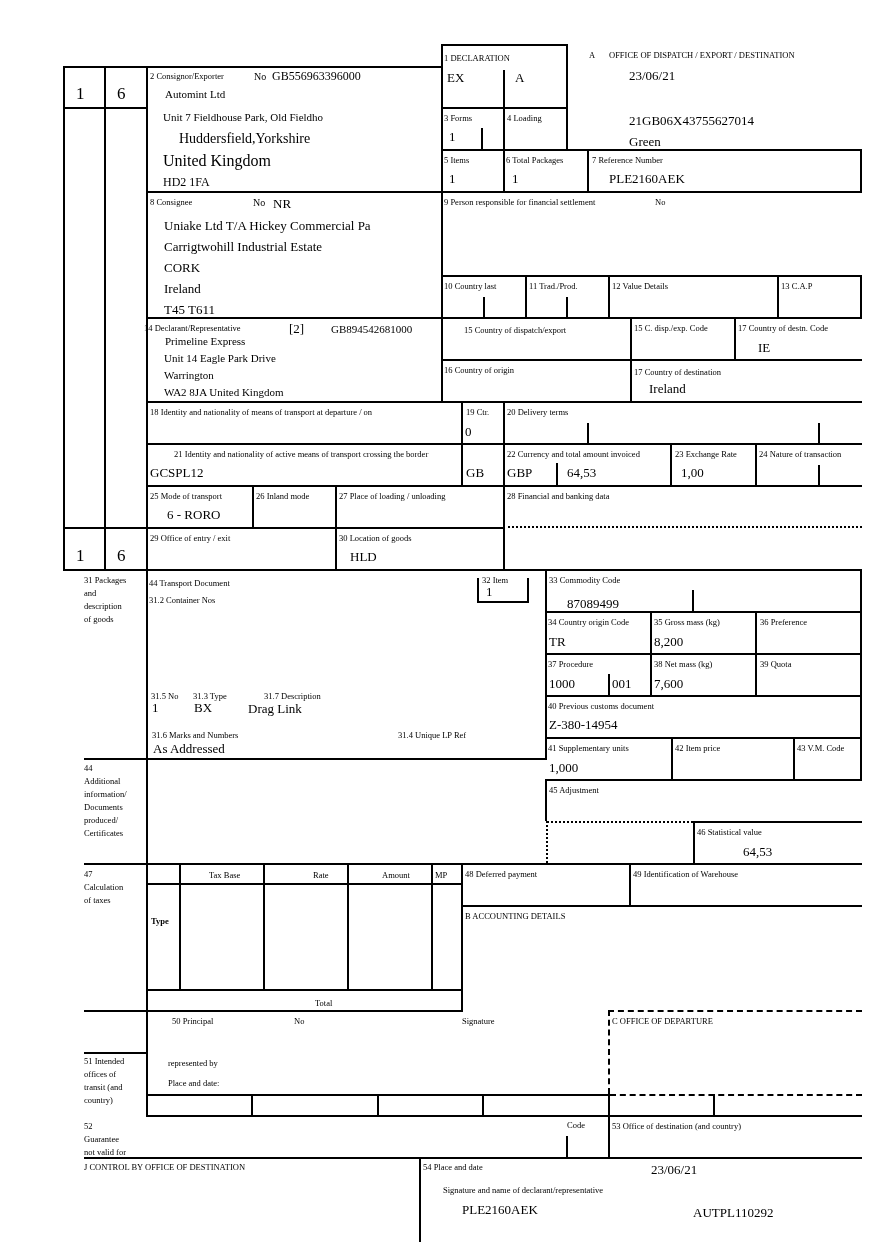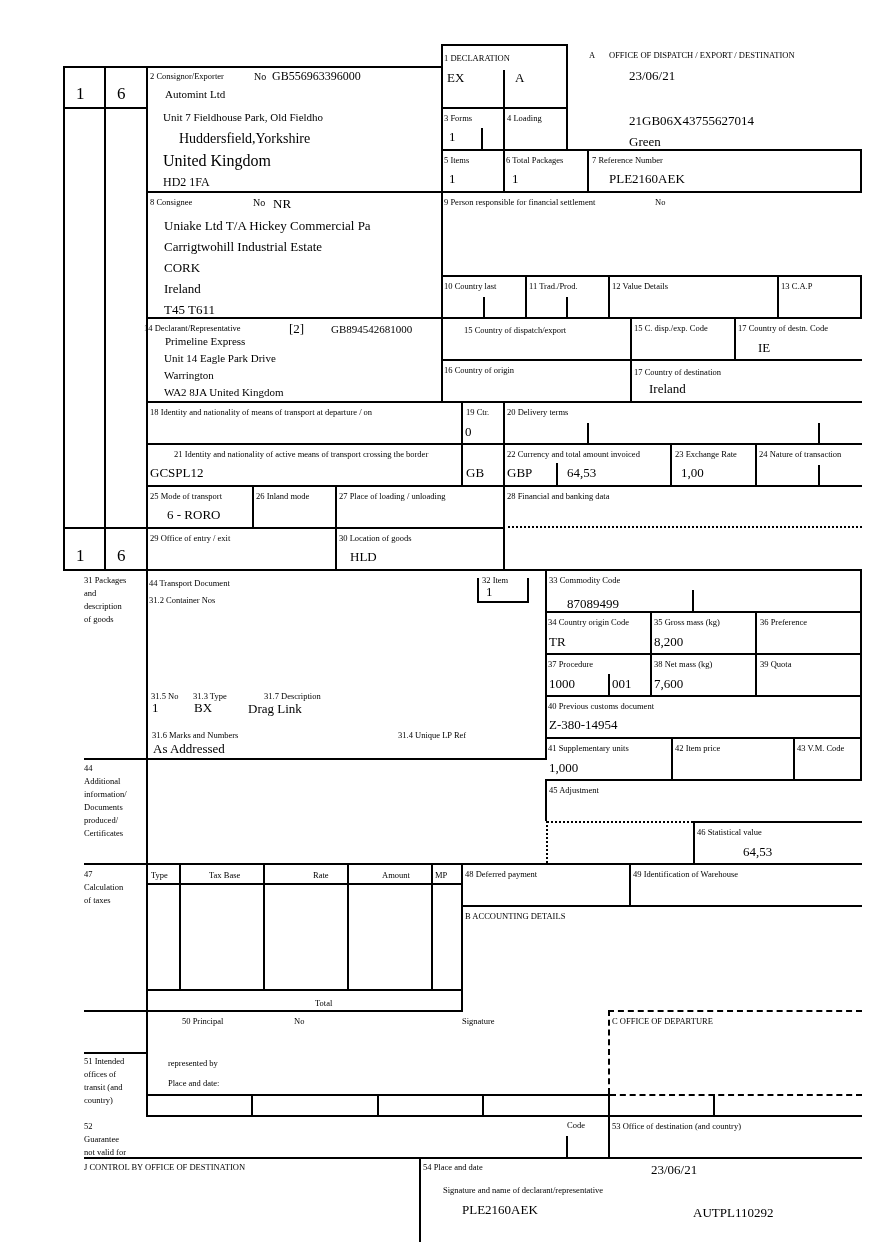--- a/index.html
+++ b/index.html
@@ -263,32 +263,32 @@
 Documents
 produced/
 Certificates</div>
 <div class="lbl" style="left:549px;top:785px;">45 Adjustment</div>
 <div class="lbl" style="left:697px;top:827px;">46 Statistical value</div>
 <div class="val" style="left:743px;top:844px;">64,53</div>
 
 <div class="side" style="left:84px;top:868px;">47
 Calculation
   of taxes</div>
-<div class="lbl" style="left:151px;top:870px;">Type</div>
+<div class="lbl" style="left:151px;top:916px;font-weight:bold;">Type</div>
 <div class="lbl" style="left:209px;top:870px;">Tax Base</div>
 <div class="lbl" style="left:313px;top:870px;">Rate</div>
 <div class="lbl" style="left:382px;top:870px;">Amount</div>
 <div class="lbl" style="left:435px;top:870px;">MP</div>
 <div class="lbl" style="left:315px;top:998px;">Total</div>
 
 <div class="lbl" style="left:465px;top:869px;">48 Deferred payment</div>
 <div class="lbl" style="left:633px;top:869px;">49 Identification of Warehouse</div>
 <div class="lbl" style="left:465px;top:911px;">B ACCOUNTING DETAILS</div>
 
-<div class="lbl" style="left:142px;top:1016px;padding-left:40px;">50 Principal</div>
+<div class="lbl" style="left:132px;top:1016px;padding-left:40px;">50 Principal</div>
 <div class="lbl" style="left:294px;top:1016px;">No</div>
 <div class="lbl" style="left:462px;top:1016px;">Signature</div>
 <div class="lbl" style="left:168px;top:1058px;">represented by</div>
 <div class="lbl" style="left:168px;top:1078px;">Place and date:</div>
 <div class="lbl" style="left:612px;top:1016px;">C OFFICE OF DEPARTURE</div>
 <div class="side" style="left:84px;top:1055px;">51 Intended
 offices of
 transit (and
 country)</div>
 

